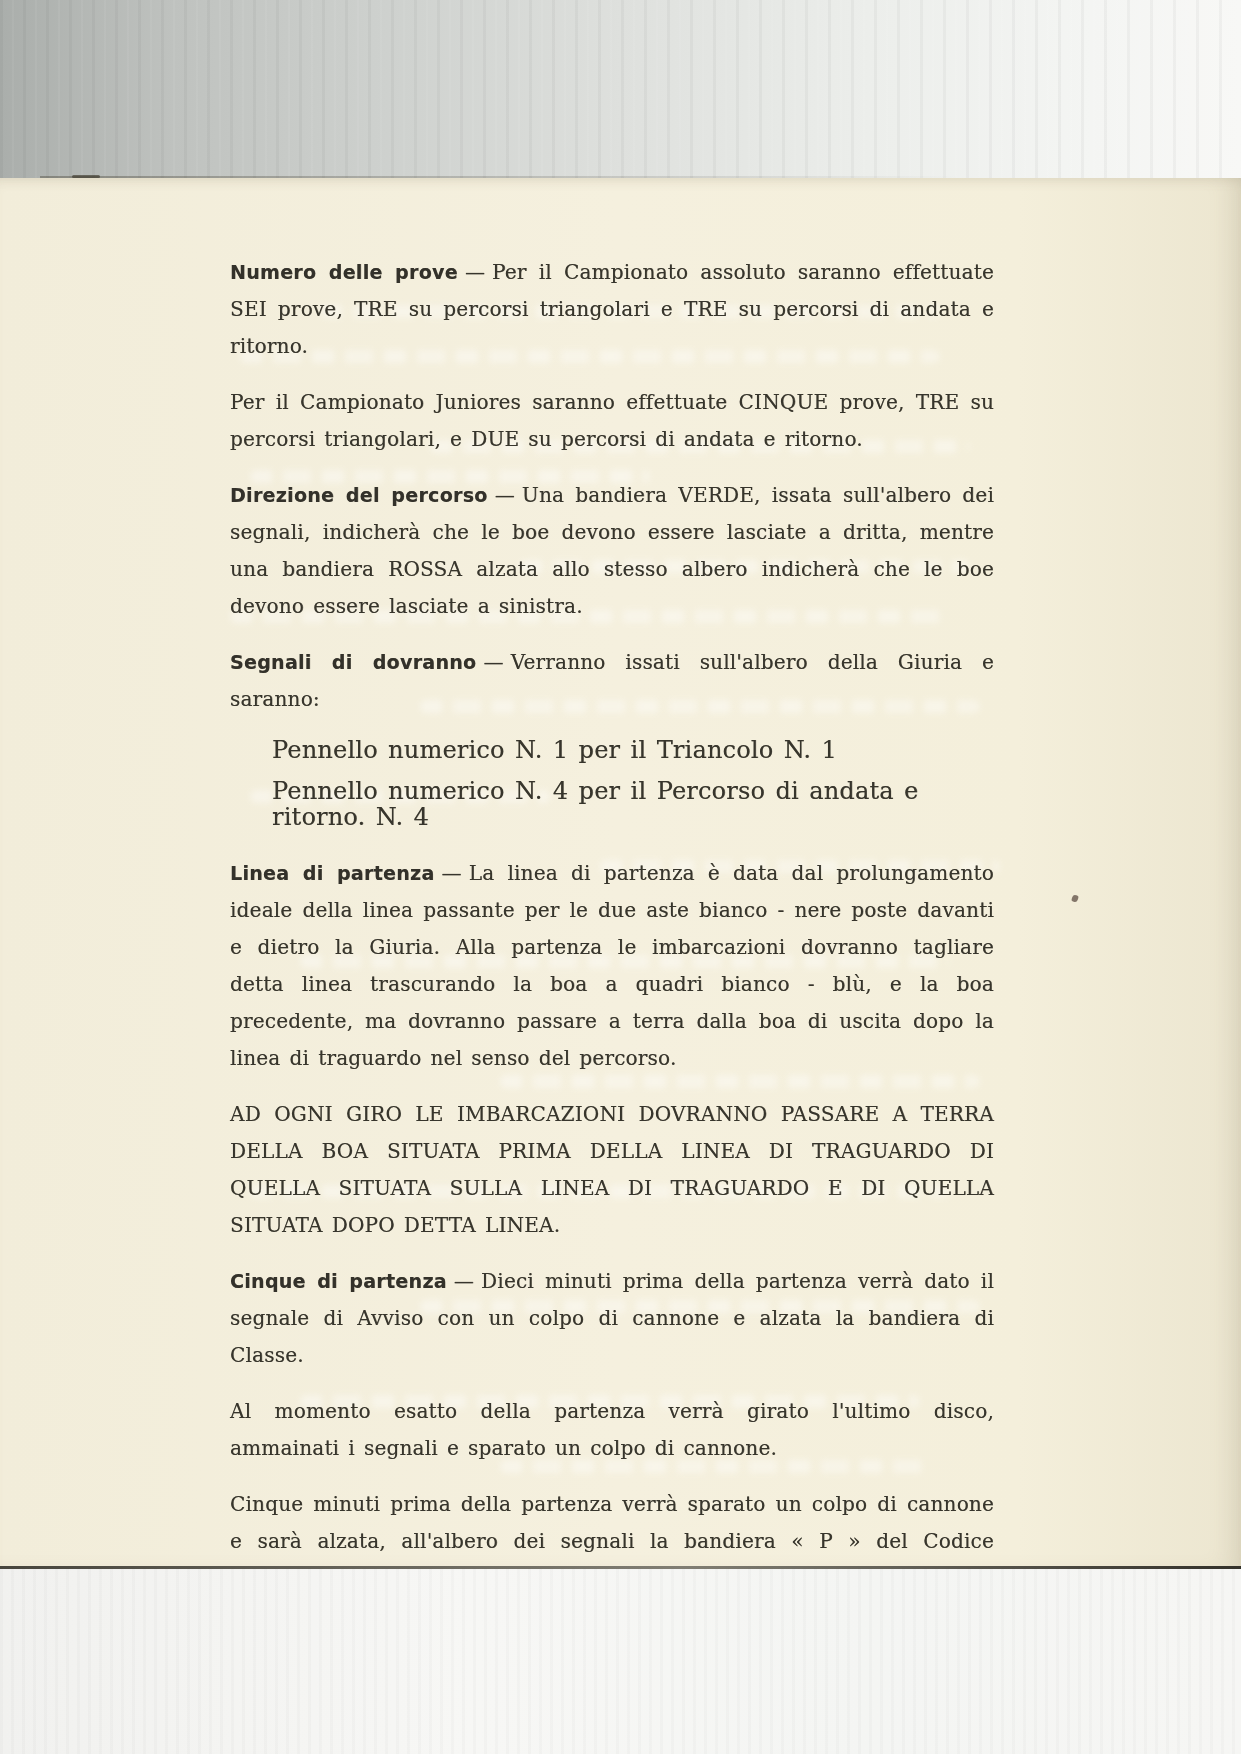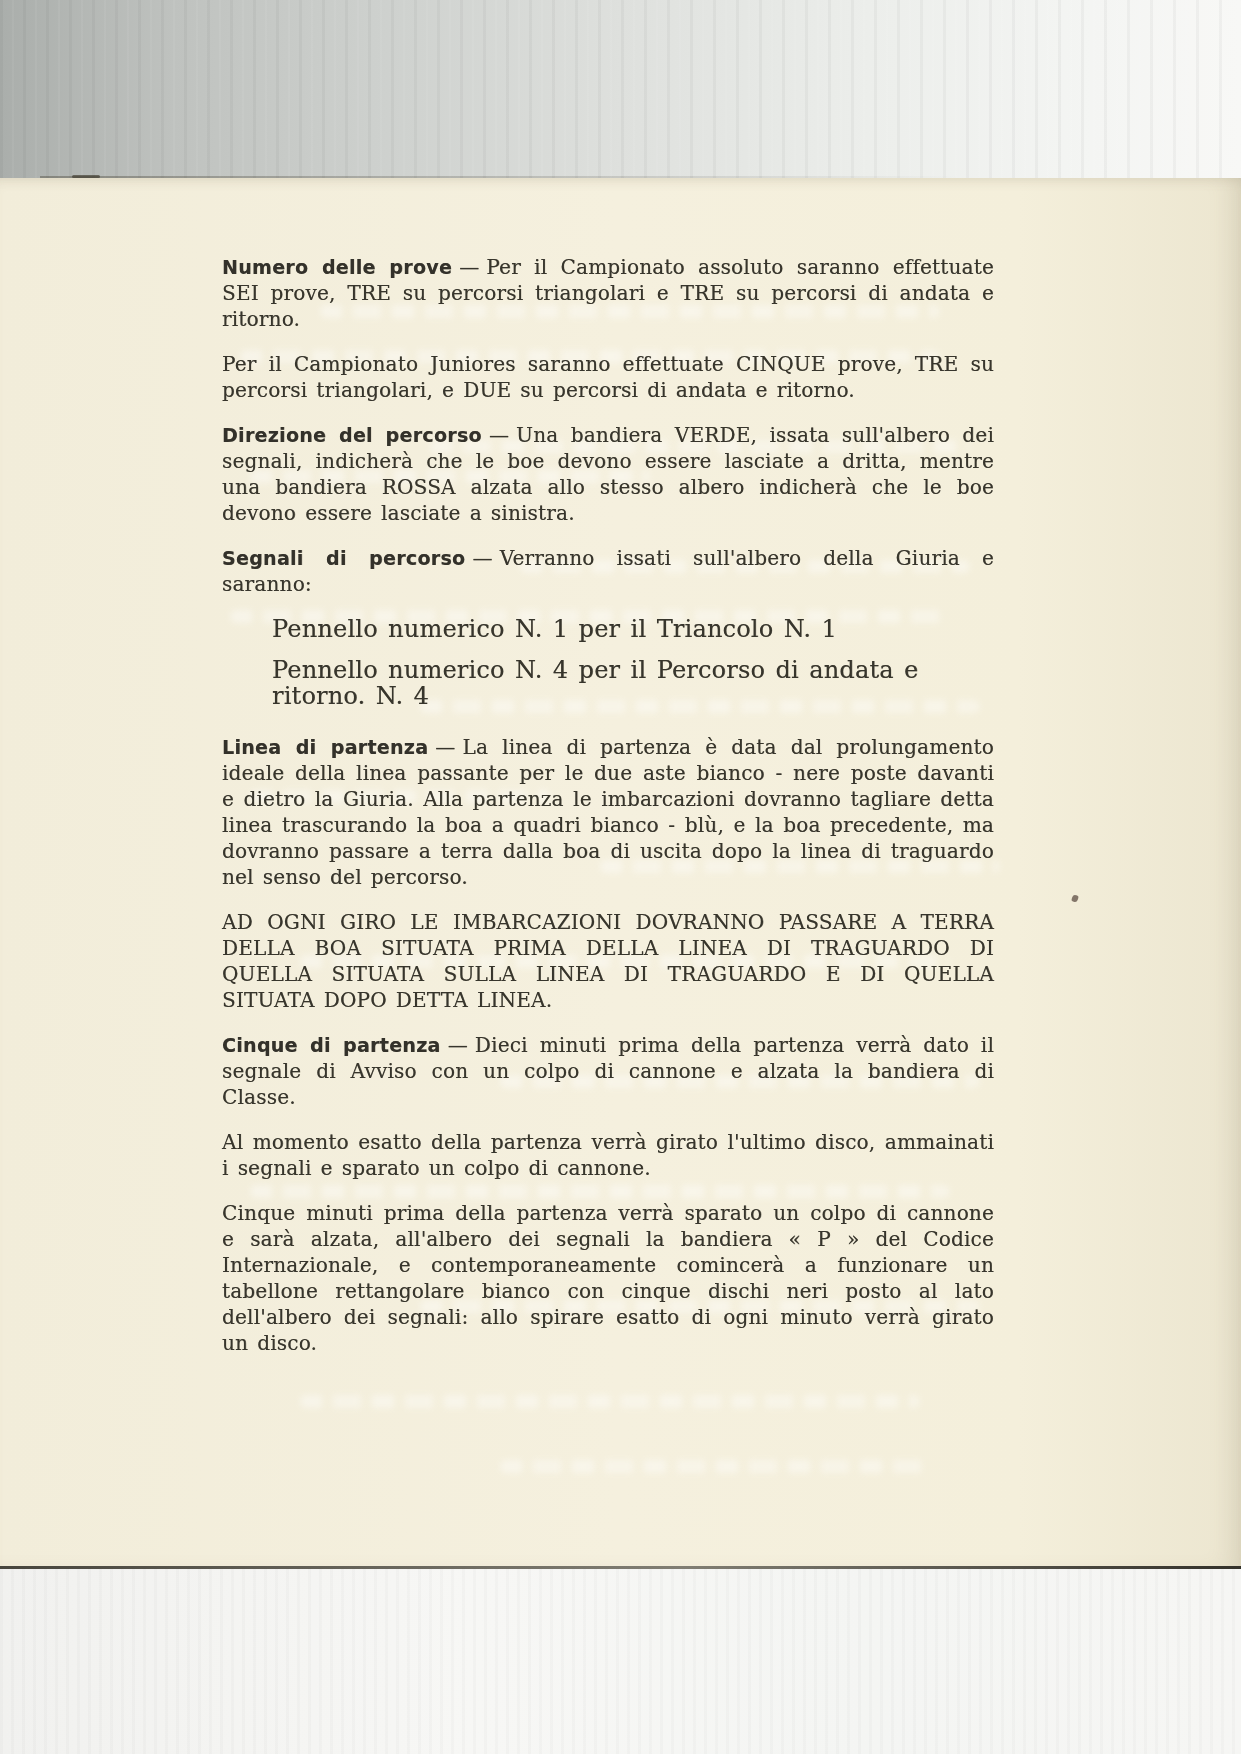--- a/index.html
+++ b/index.html
@@ -54,22 +54,22 @@
     opacity: 0.45;
   }
 
   
   .content {
     position: absolute; left: 222px; top: 76px; width: 772px;
     color: #37352c;
     text-shadow: 0.3px 0.3px 0.5px rgba(56,52,42,0.55);
   }
   p.para {
-    margin: 0 0 19px 0;
-    font-size: 20px; line-height: 26px;
+    margin: 0 0 19px 8px;
+    font-size: 20px; line-height: 37px;
     text-align: justify;
     word-spacing: 2.5px; letter-spacing: 0.2px;
   }
   .head {
     font-family: "DejaVu Sans", sans-serif;
     font-weight: bold; font-size: 19px; letter-spacing: 0.3px;
     color: #33312a;
   }
   .dashsep { margin: 0 7px; }
 
@@ -140,21 +140,21 @@
 
     <div class="content">
 
       <p class="para"><strong class="head">Numero delle prove</strong><span class="dashsep">—</span><span>Per il Campionato assoluto saranno effettuate SEI prove, TRE su percorsi triangolari e TRE su percorsi di andata e ritorno.</span></p>
 
       <p class="para"><span>Per il Campionato Juniores saranno effettuate CINQUE prove, TRE su percorsi triangolari, e DUE su percorsi di andata e ritorno.</span></p>
 
 
       <p class="para"><strong class="head">Direzione del percorso</strong><span class="dashsep">—</span><span>Una bandiera VERDE, issata sull'albero dei segnali, indicherà che le boe devono essere lasciate a dritta, mentre una bandiera ROSSA alzata allo stesso albero indicherà che le boe devono essere lasciate a sinistra.</span></p>
 
-      <p class="para"><strong class="head">Segnali di percorso</strong><span class="dashsep">—</span><span>Verranno issati sull'albero della Giuria e saranno:</span></p>
+      <p class="para"><strong class="head">Segnali di dovranno</strong><span class="dashsep">—</span><span>Verranno issati sull'albero della Giuria e saranno:</span></p>
 
       <div class="siglist">
         <p>Pennello numerico N. 1 per il Triancolo N. 1</p>
         <p>Pennello numerico N. 4 per il Percorso di andata e ritorno. N. 4</p>
       </div>
 
       <p class="para"><strong class="head">Linea di partenza</strong><span class="dashsep">—</span><span>La linea di partenza è data dal prolungamento ideale della linea passante per le due aste bianco - nere poste davanti e dietro la Giuria. Alla partenza le imbarcazioni dovranno tagliare detta linea trascurando la boa a quadri bianco - blù, e la boa precedente, ma dovranno passare a terra dalla boa di uscita dopo la linea di traguardo nel senso del percorso.</span></p>
 
       <p class="para upper">AD OGNI GIRO LE IMBARCAZIONI DOVRANNO PASSARE A TERRA DELLA BOA SITUATA PRIMA DELLA LINEA DI TRAGUARDO DI QUELLA SITUATA SULLA LINEA DI TRAGUARDO E DI QUELLA SITUATA DOPO DETTA LINEA.</p>
 

